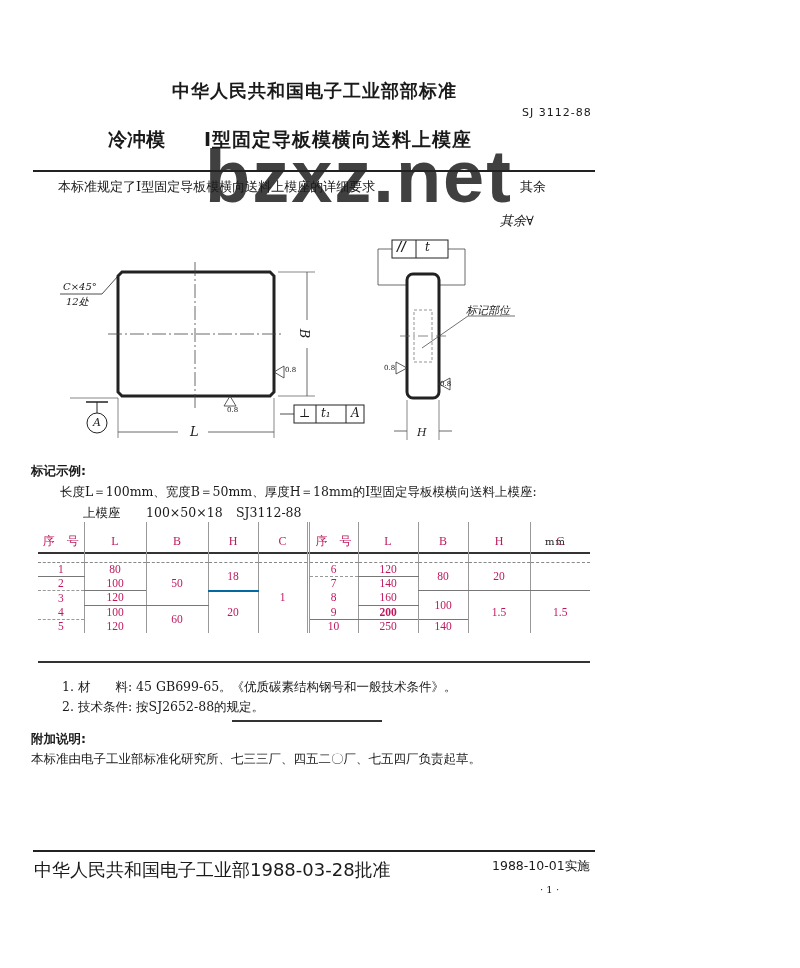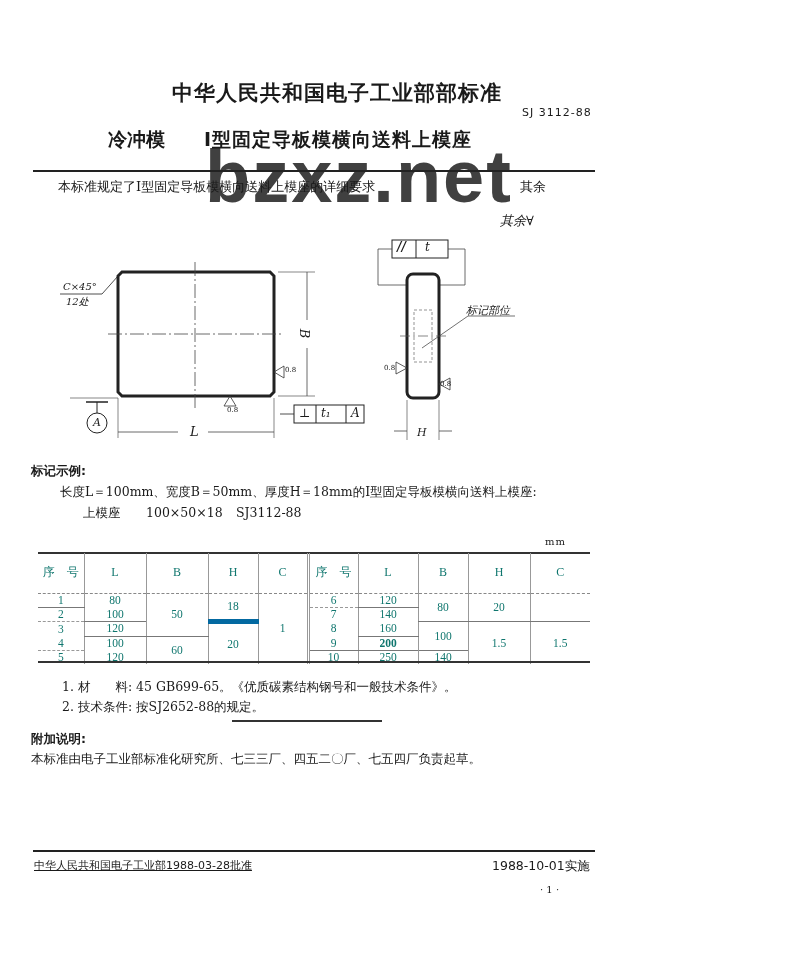--- a/index.html
+++ b/index.html
@@ -5,37 +5,37 @@
   html, body { margin: 0; padding: 0; background: #ffffff; }
   body { width: 800px; height: 968px; position: relative; overflow: hidden;
          font-family: "DejaVu Serif", "Liberation Serif", serif; color: #1a1a1a; }
   .abs { position: absolute; }
   .sans { font-family: "DejaVu Sans", "Liberation Sans", sans-serif; }
   .bold { font-weight: bold; }
   .watermark { position: absolute; left: 205px; top: 140px; font-family: Liberation Sans, sans-serif;
                font-weight: bold; font-size: 74px; color: #404040; letter-spacing: 2px; z-index: 0; line-height: 1; }
   .z1 { z-index: 1; }
   .hrule { position: absolute; height: 2px; background: #222; }
-  table.params { position: absolute; left: 38px; top: 553px; width: 552px; border-collapse: collapse;
-                 font-family: "Liberation Serif", "DejaVu Serif", serif; font-size: 12px; color: #0f766e; }
+  table.params { position: absolute; left: 38px; top: 522px; width: 552px; border-collapse: collapse;
+                 font-family: "Liberation Serif", "DejaVu Serif", serif; font-size: 12px; color: #be185d; }
   table.params th, table.params td { text-align: center; padding: 0; }
   table.params thead tr { height: 40px; }
   table.params thead th { font-weight: normal; border-left: 1px solid #999; border-bottom: 1px dashed #888; }
   table.params thead th:first-child { border-left: none; }
   table.params tbody td { border-left: 1px solid #999; height: 13.4px; line-height: 13px; font-size: 11.5px; }
   table.params tbody td:first-child { border-left: none; }
   .tbl-top { position: absolute; left: 38px; top: 552px; width: 552px; height: 2px; background: #333; }
   .tbl-bot { position: absolute; left: 38px; top: 661px; width: 552px; height: 2px; background: #333; }
 </style>
 </head>
 <body>
 
 <div class="watermark">bzxz.net</div>
 
-<div class="abs sans bold z1" style="left:172px; top:79px; font-size:21px; letter-spacing:1px;">中华人民共和国电子工业部部标准</div>
+<div class="abs sans bold z1" style="left:172px; top:79px; font-size:18px; letter-spacing:1px;">中华人民共和国电子工业部部标准</div>
 <div class="abs sans z1" style="left:522px; top:106px; font-size:11px; letter-spacing:1px;">SJ 3112-88</div>
 <div class="abs sans bold z1" style="left:108px; top:127px; font-size:19px;">冷冲模</div>
 <div class="abs sans bold z1" style="left:204px; top:127px; font-size:19px; letter-spacing:1px;">Ⅰ型固定导板模横向送料上模座</div>
 <div class="hrule z1" style="left:33px; top:170px; width:562px;"></div>
 
 <div class="abs z1" style="left:58px; top:178px; font-size:13px;">本标准规定了Ⅰ型固定导板模横向送料上模座的详细要求</div>
 <div class="abs z1" style="left:520px; top:178px; font-size:13px;">其余</div>
 <div class="abs z1" style="left:500px; top:212px; font-size:13px; font-style:italic;">其余∀</div>
 
 <svg class="abs z1" style="left:50px; top:250px;" width="330" height="200" viewBox="0 0 330 200">
@@ -148,21 +148,21 @@
       <th>B</th>
       <th>H</th>
       <th>C</th>
     </tr>
   </thead>
   <tbody>
     <tr>
       <td class="ln" style="border-bottom:1px solid #777;">1</td>
       <td>80</td>
       <td rowspan="3" style="border-bottom:1px solid #777;text-align:center;">50</td>
-      <td rowspan="2" style="border-bottom:5px solid #0369a1;">18</td>
+      <td rowspan="2" style="border-bottom:2px solid #0369a1;">18</td>
       <td rowspan="5">1</td>
       <td style="border-left:3px double #999; border-bottom:1px dashed #999;">6</td>
       <td style="border-bottom:1px solid #777;">120</td>
       <td rowspan="2" style="border-bottom:1px solid #777;">80</td>
       <td rowspan="2" style="border-bottom:1px solid #777;">20</td>
       <td rowspan="2" style="border-bottom:1px solid #777;"></td>
     </tr>
     <tr>
       <td style="border-bottom:1px dashed #999;">2</td>
       <td style="border-bottom:1px solid #777;">100</td>
@@ -198,15 +198,15 @@
 <div class="tbl-bot z1"></div>
 
 <div class="abs z1" style="left:62px; top:679px; font-size:12.5px;">1. 材　　料: 45 GB699-65。《优质碳素结构钢号和一般技术条件》。</div>
 <div class="abs z1" style="left:62px; top:699px; font-size:12.5px;">2. 技术条件: 按SJ2652-88的规定。</div>
 <div class="abs z1" style="left:232px; top:720px; width:150px; height:1.5px; background:#333;"></div>
 
 <div class="abs sans bold z1" style="left:31px; top:731px; font-size:12.5px;">附加说明:</div>
 <div class="abs z1" style="left:31px; top:751px; font-size:12.5px;">本标准由电子工业部标准化研究所、七三三厂、四五二〇厂、七五四厂负责起草。</div>
 
 <div class="hrule" style="left:33px; top:850px; width:562px;"></div>
-<div class="abs sans z1" style="left:34px; top:858px; font-size:11px;text-decoration:underline;">中华人民共和国电子工业部1988-03-28批准</div>
+<div class="abs sans z1" style="left:34px; top:858px; font-size:18px;">中华人民共和国电子工业部1988-03-28批准</div>
 <div class="abs sans z1" style="left:492px; top:858px; font-size:12.5px;">1988-10-01实施</div>
 <div class="abs z1" style="left:540px; top:884px; font-size:10px;">· 1 ·</div>
 
 </body></html>

